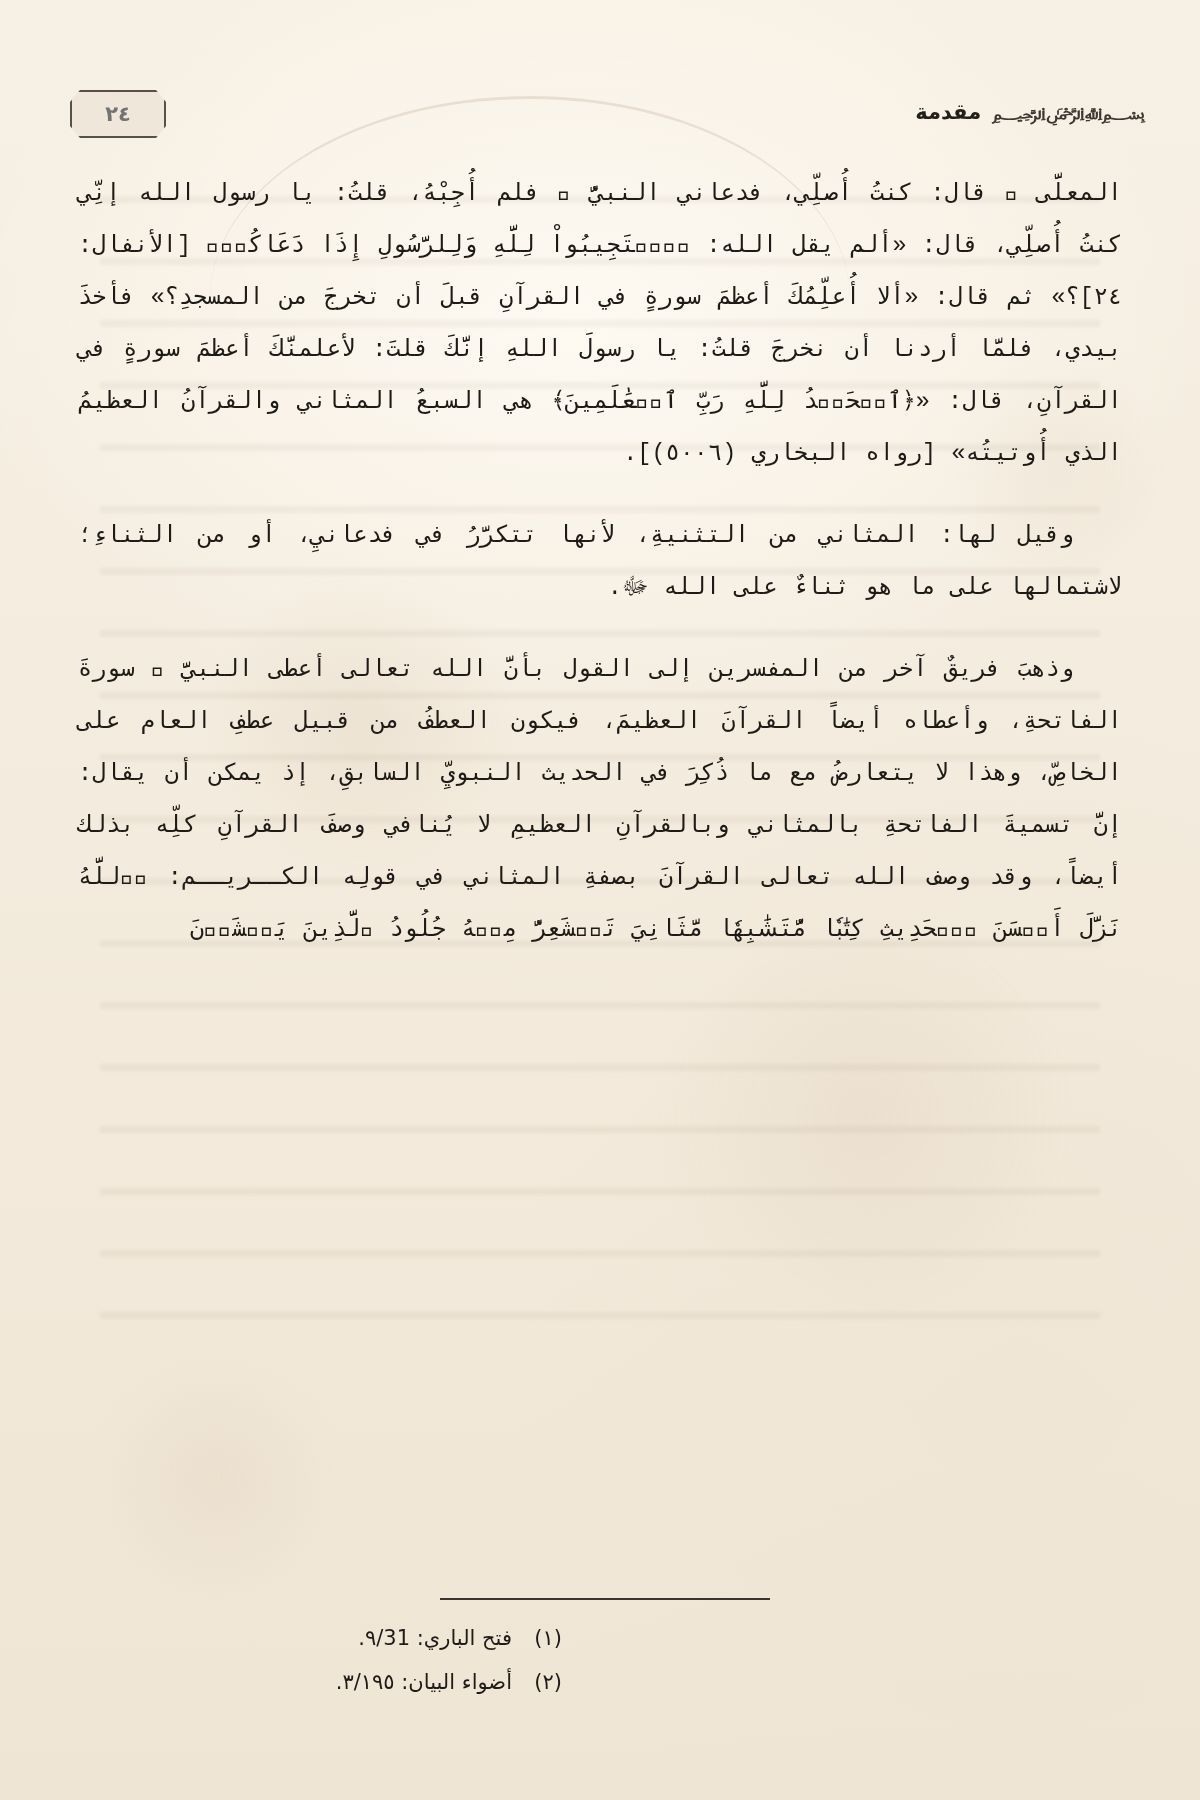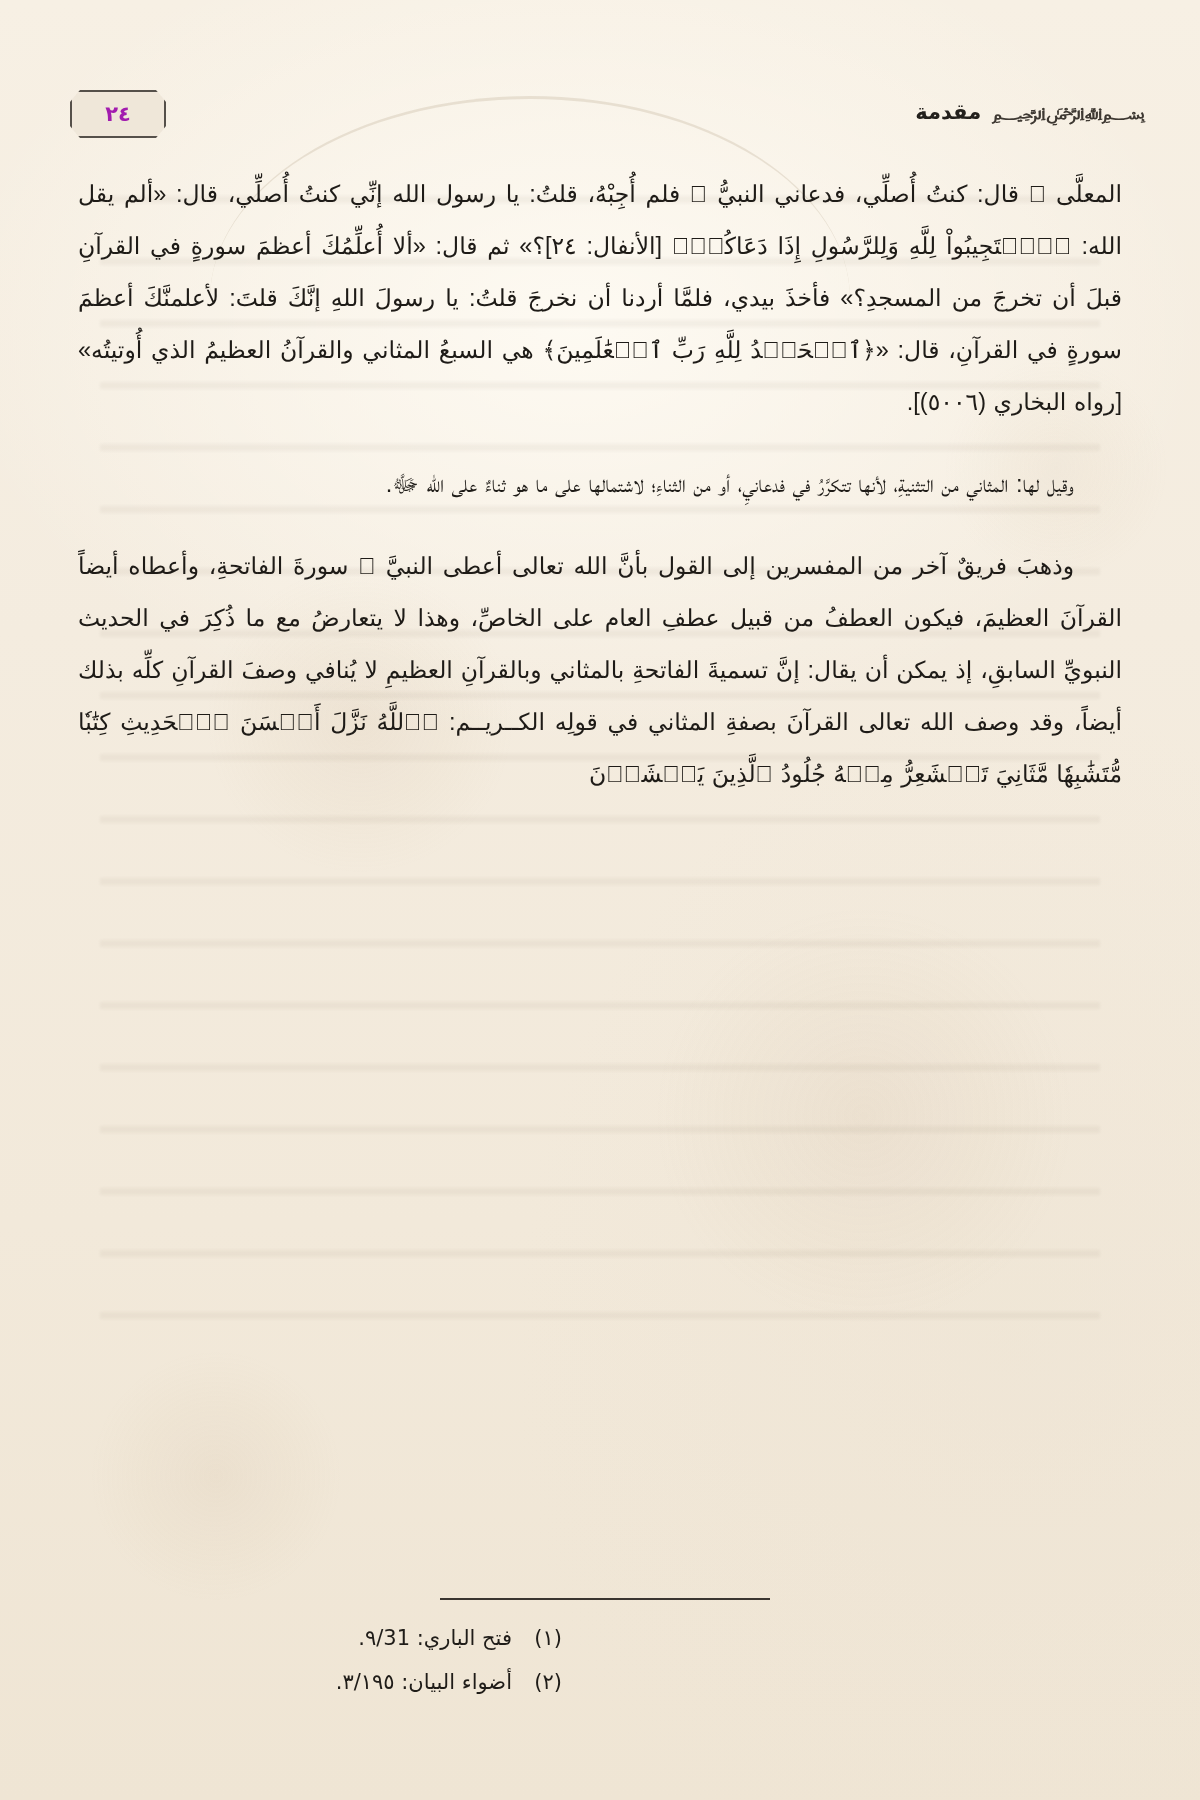--- a/index.html
+++ b/index.html
@@ -114,35 +114,35 @@
     justify-content: center;
     background: #efe7d9;
     border: 2px solid #55504a;
     clip-path: polygon(10px 0, calc(100% - 10px) 0, 100% 12px, 100% calc(100% - 12px),
                        calc(100% - 10px) 100%, 10px 100%, 0 calc(100% - 12px), 0 12px);
     box-shadow: inset 0 0 0 3px rgba(239,231,217,0.9);
   }
   .folio-num {
     font-size: 21px;
     font-weight: 700;
-    color: #a21caf;
+    color: #737373;
     letter-spacing: 1px;
   }
 
   
   .body {
     position: absolute;
     top: 168px;
     right: 78px;
     left: 78px;
     direction: rtl;
   }
   p.para {
     margin: 0 0 30px 0;
-    font-family: Liberation Sans, sans-serif;
+    font-family: Liberation Mono, monospace;
     font-size: 23.5px;
     line-height: 52px;
     color: #1e1b17;
     text-align: justify;
     text-justify: inter-word;
     text-indent: 48px;
     word-spacing: 1px;
   }
   p.para.noindent { text-indent: 0; }
   p.para.tight { margin-bottom: 26px; }

